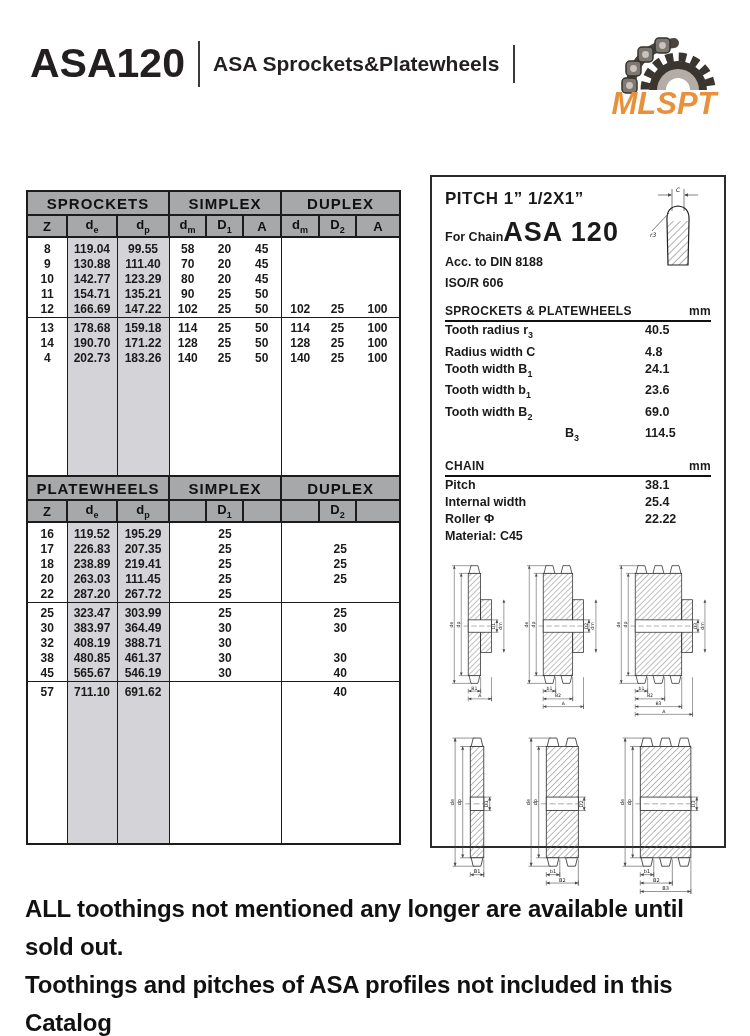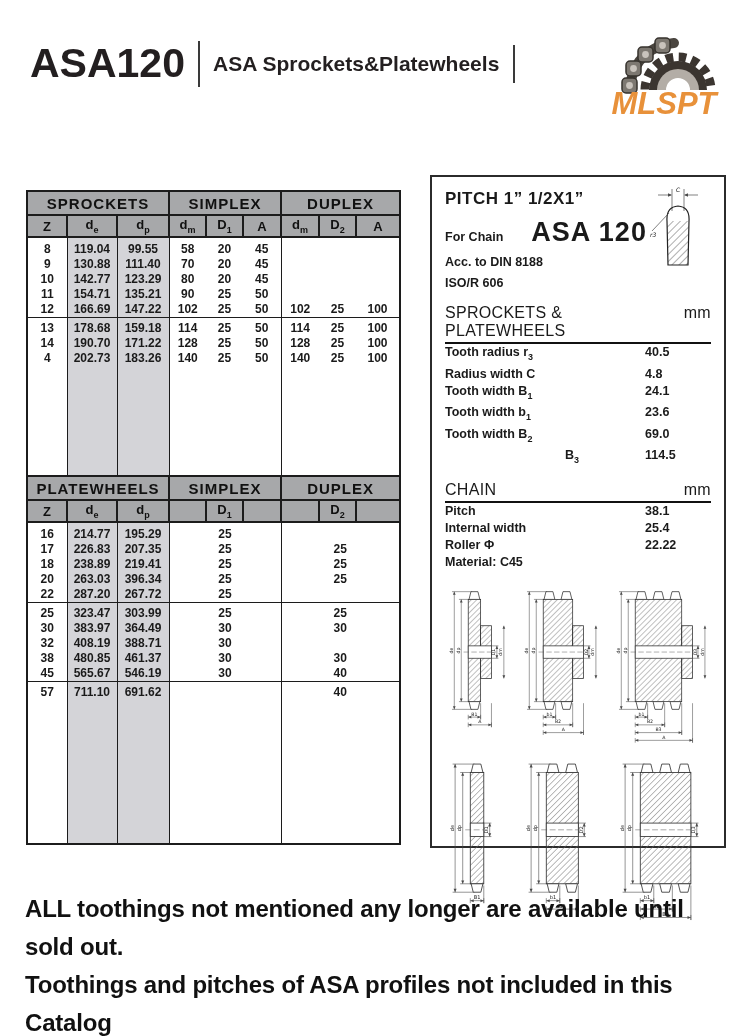--- a/index.html
+++ b/index.html
@@ -31,25 +31,25 @@
   td.bl{border-left:1.5px solid #1c1c1c;}
   tr.gsep td{border-top:1.5px solid #1c1c1c;padding-top:3px;}
   tr.gpad td{padding-top:4px;}
   td.filler{height:auto;}
   
   .info-panel{position:absolute;left:430px;top:175px;width:296px;height:673px;
     border:2px solid #2b2b2b;box-sizing:border-box;padding:12px 13px 14px 13px;}
   .pitch-title{font-size:17px;font-weight:bold;letter-spacing:0.5px;}
   .chain-row{display:flex;align-items:baseline;margin-top:8px;}
   .for-chain{font-size:12.5px;font-weight:bold;}
-  .chain-model{font-size:27px;font-weight:bold;margin-left:28px;letter-spacing:1px;}
+  .chain-model{font-size:27px;font-weight:bold;letter-spacing:1px;}
   .std-line{font-size:12.5px;font-weight:bold;margin-top:7px;}
   .tooth-diagram{position:absolute;right:8px;top:8px;}
   .spec-head{display:flex;justify-content:space-between;border-bottom:2px solid #111;
-    font-size:16px;font-weight:normal;padding-bottom:2px;letter-spacing:0.3px;}
+    font-size:12px;font-weight:bold;padding-bottom:2px;letter-spacing:0.3px;}
   .sec1{margin-top:14px;}
   .sec2{margin-top:12px;}
   .spec-rows{margin-top:0;}
   .spec-row{display:flex;font-size:12.5px;font-weight:bold;line-height:17px;}
   .spec-label{flex:1;}
   .spec-label.ind{padding-left:120px;box-sizing:border-box;}
   .spec-value{width:66px;text-align:left;}
   
   .diag-row{display:flex;justify-content:space-between;align-items:flex-start;}
   .diag-top{margin-top:16px;}
@@ -275,21 +275,21 @@
         <th class="ch"><span>D</span><sub>1</sub></th>
         <th class="ch"></th>
         <th class="ch"></th>
         <th class="ch"><span>D</span><sub>2</sub></th>
         <th class="ch"></th>
       </tr>
   </thead>
   <tbody id="pw-body">
       <tr class="gpad">
         <td class="dc ">16</td>
-        <td class="dc bl shade">214.77</td>
+        <td class="dc bl shade">119.52</td>
         <td class="dc bl shade">195.29</td>
         <td class="dc bl" colspan="3">25</td>
         <td class="dc bl" colspan="3"></td>
       </tr>
       <tr>
         <td class="dc ">17</td>
         <td class="dc bl shade">226.83</td>
         <td class="dc bl shade">207.35</td>
         <td class="dc bl" colspan="3">25</td>
         <td class="dc bl" colspan="3">25</td>
@@ -297,21 +297,21 @@
       <tr>
         <td class="dc ">18</td>
         <td class="dc bl shade">238.89</td>
         <td class="dc bl shade">219.41</td>
         <td class="dc bl" colspan="3">25</td>
         <td class="dc bl" colspan="3">25</td>
       </tr>
       <tr>
         <td class="dc ">20</td>
         <td class="dc bl shade">263.03</td>
-        <td class="dc bl shade">396.34</td>
+        <td class="dc bl shade">111.45</td>
         <td class="dc bl" colspan="3">25</td>
         <td class="dc bl" colspan="3">25</td>
       </tr>
       <tr>
         <td class="dc ">22</td>
         <td class="dc bl shade">287.20</td>
         <td class="dc bl shade">267.72</td>
         <td class="dc bl" colspan="3">25</td>
         <td class="dc bl" colspan="3"></td>
       </tr>

